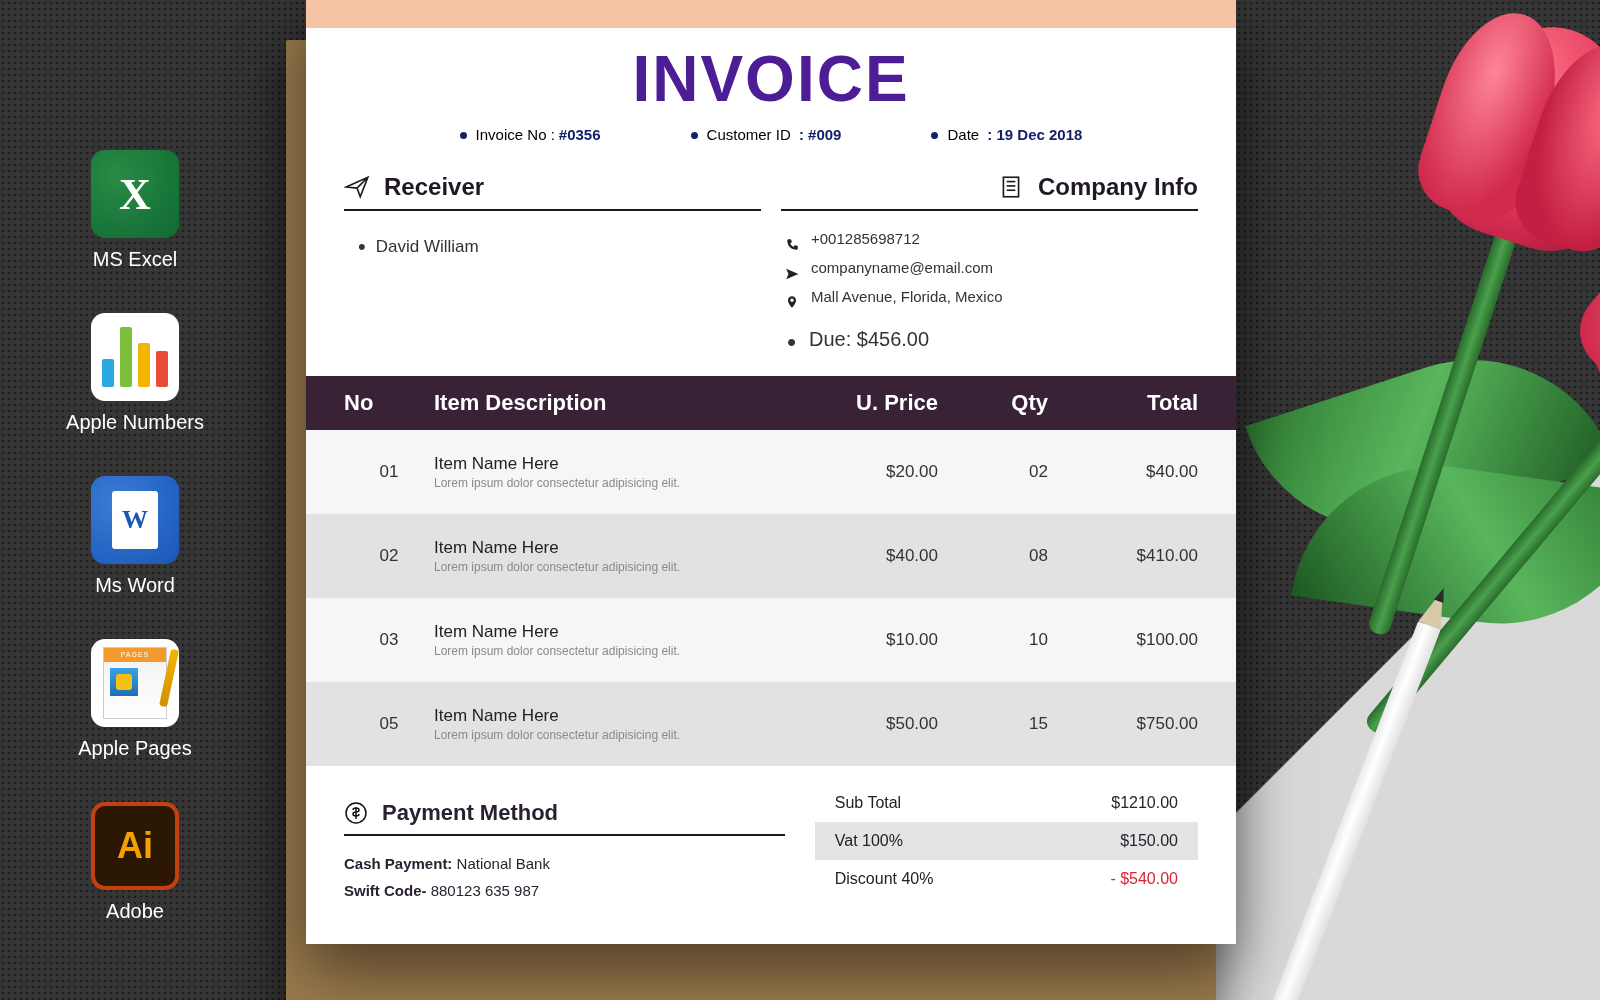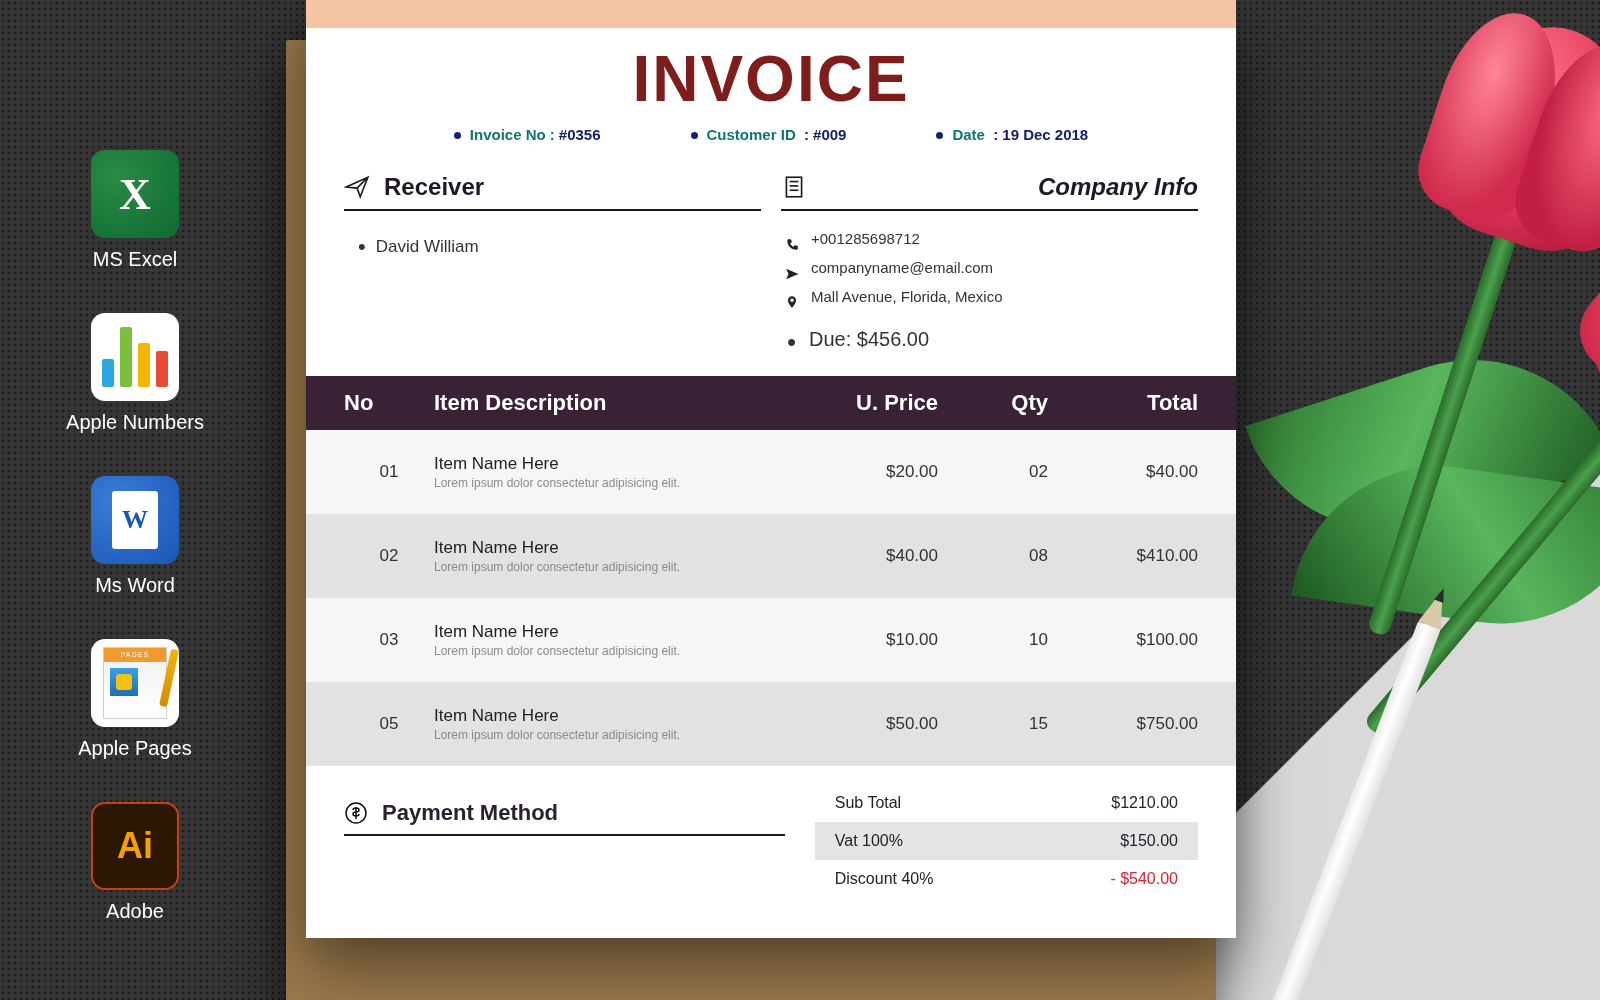--- a/index.html
+++ b/index.html
@@ -55,40 +55,40 @@
   .numbers .bars i:nth-child(4){height:36px;background:#e94b35;}
   .word{ background:radial-gradient(circle at 30% 30%, #3a7dd8, #1956b5);} 
   .word .doc{ width:46px;height:58px;background:#fff;border-radius:3px;display:flex;align-items:center;justify-content:center;}
   .word .doc span{ color:#1956b5;font-weight:700;font-size:26px;font-family:Georgia,serif;}
   .pages{ background:#fff; }
   .pages .paper{ width:64px;height:72px;background:linear-gradient(#f1f1f1,#fff);border:1px solid #ccc;position:relative;}
   .pages .paper::before{content:"PAGES";position:absolute;top:0;left:0;right:0;height:14px;background:#f29a2e;color:#fff;font-size:7px;letter-spacing:1px;line-height:14px;}
   .pages .paper .pic{position:absolute;left:6px;top:20px;width:28px;height:28px;background:linear-gradient(#3aa0e8,#1e6fb3);}
   .pages .paper .pic::after{content:"";position:absolute;left:6px;top:6px;width:16px;height:16px;background:#f4c014;border-radius:3px;}
   .pages .pen{position:absolute;right:6px;top:10px;width:8px;height:58px;background:linear-gradient(#f4b400,#d38f00);transform:rotate(12deg);border-radius:3px;}
-  .ai{ background:#2b1702;border:2px solid #c2410c; }
+  .ai{ background:#2b1702;border:4px solid #c2410c; }
   .ai span{ color:#f4a000;font-size:36px;font-weight:700;}
 
   
   .under-sheet{ position:absolute; left:286px; top:40px; width:930px; height:1040px; background:#9b7b4d; border-radius:2px; box-shadow:0 20px 50px rgba(0,0,0,.55);}
   .sheet{ position:absolute; left:306px; top:0; width:930px; background:#fff; box-shadow:0 25px 60px rgba(0,0,0,.5);}
   .topband{ height:28px; background:#f4c4a4; }
 
   .sheet-inner{ padding:0 38px; color:#2b2030;}
-  h1.title{ text-align:center; font-size:64px; font-weight:800; letter-spacing:2px; color:#7f1d1d; margin:14px 0 10px;}
+  h1.title{ text-align:center; font-size:64px; font-weight:800; letter-spacing:2px; color:#4c1d95; margin:14px 0 10px;}
   .metarow{ display:flex; justify-content:center; gap:90px; font-size:15px; color:#15206b; font-weight:600; margin-bottom:30px;}
   .metarow .mi{ position:relative; padding-left:16px;}
   .metarow .mi::before{ content:""; position:absolute; left:0; top:6px; width:7px;height:7px;border-radius:50%;background:#15206b;}
-  .metarow .mi b{ color:#0f766e; font-weight:700; margin-right:4px;}
+  .metarow .mi b{ color:#000000; font-weight:400; margin-right:4px;}
 
   .inforow{ display:flex; gap:20px; margin:6px 0 2px;}
   .inforow .col{ flex:1; }
   .inforow h3{ font-size:24px; font-weight:800; color:#211826; display:flex; align-items:center; gap:14px; padding-bottom:8px; border-bottom:2px solid #1a1a1a;}
   .inforow h3 svg{ width:26px;height:26px;stroke:#1a1a1a;stroke-width:1.5;fill:none;}
-  .inforow .col.right h3{ justify-content:space-between;font-style:italic; }
+  .inforow .col.right h3{ justify-content:flex-end; }
   .col .body{ padding:16px 0 0 34px; font-size:15px; line-height:1.65; color:#333;}
   .col .body .name{ font-size:17px; }
   .col .body .name::before{ content:"\2022"; font-size:22px; position:relative; left:-20px; top:2px; margin-right:-10px;}
   .col .body .comp{ font-weight:700; }
   .col.right .body{ padding-left:4px;}
   .contactline{ display:flex; align-items:flex-end; gap:12px; font-size:15px; margin-bottom:4px;}
   .contactline svg{ width:14px;height:14px;fill:#222;}
   .due{ font-size:20px; font-weight:400; margin-top:14px; position:relative; padding-left:24px;}
   .due::before{ content:"\2022"; position:absolute; left:2px; top:-2px; font-size:26px;}
 
@@ -293,20 +293,24 @@
 
     <div class="footer">
       <div class="pay">
         <h3>
           <svg viewBox="0 0 24 24">
               <circle cx="12" cy="12" r="10"></circle>
               <path d="M12 6v12M9 9c0-1.5 1.5-2 3-2s3 .5 3 2-1.5 2-3 2-3 .5-3 2 1.5 2 3 2 3-.5 3-2"></path>
             </svg>
           <span>Payment Method</span>
         </h3>
+        <div class="body">
+          <div><b>Cash Payment:</b> <span>National Bank</span></div>
+          <div><b>Swift Code-</b> <span>880123 635 987</span></div>
+        </div>
       </div>
       <div class="totals">
         <div class="line">
             <span class="lbl">Sub Total</span>
             <span class="val">$1210.00</span>
           </div>
         <div class="line shade">
             <span class="lbl">Vat 100%</span>
             <span class="val">$150.00</span>
           </div>

